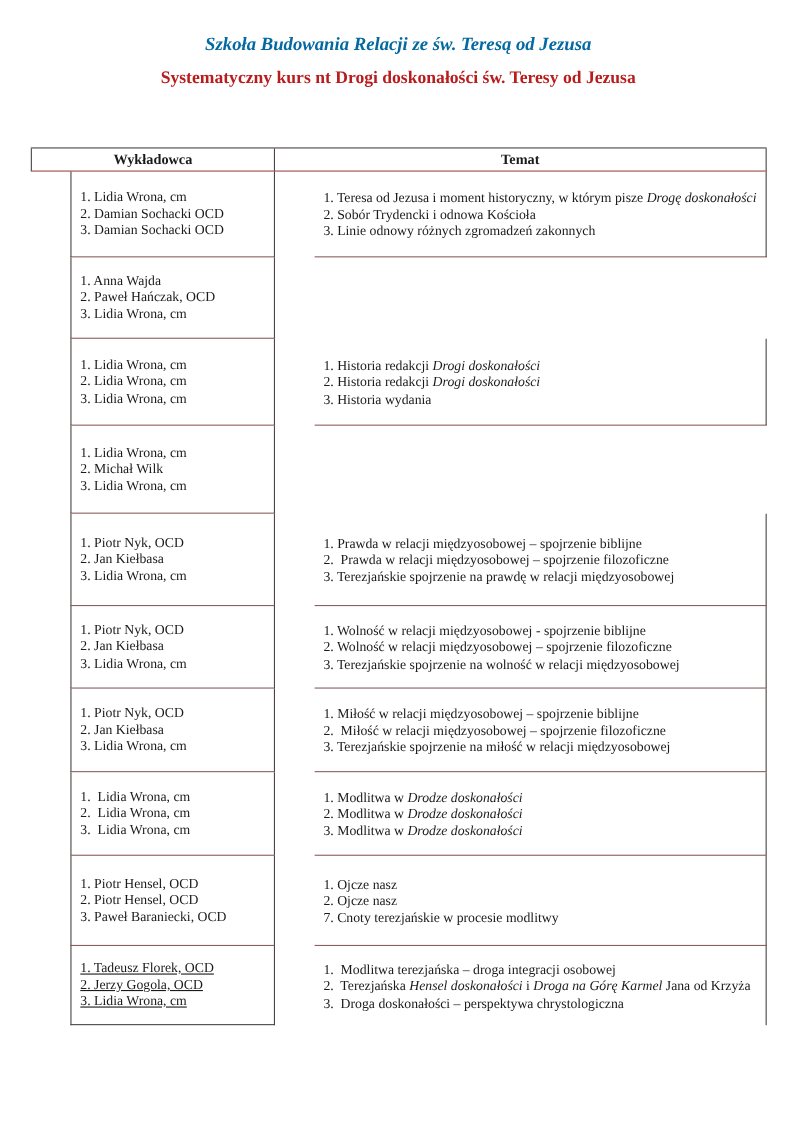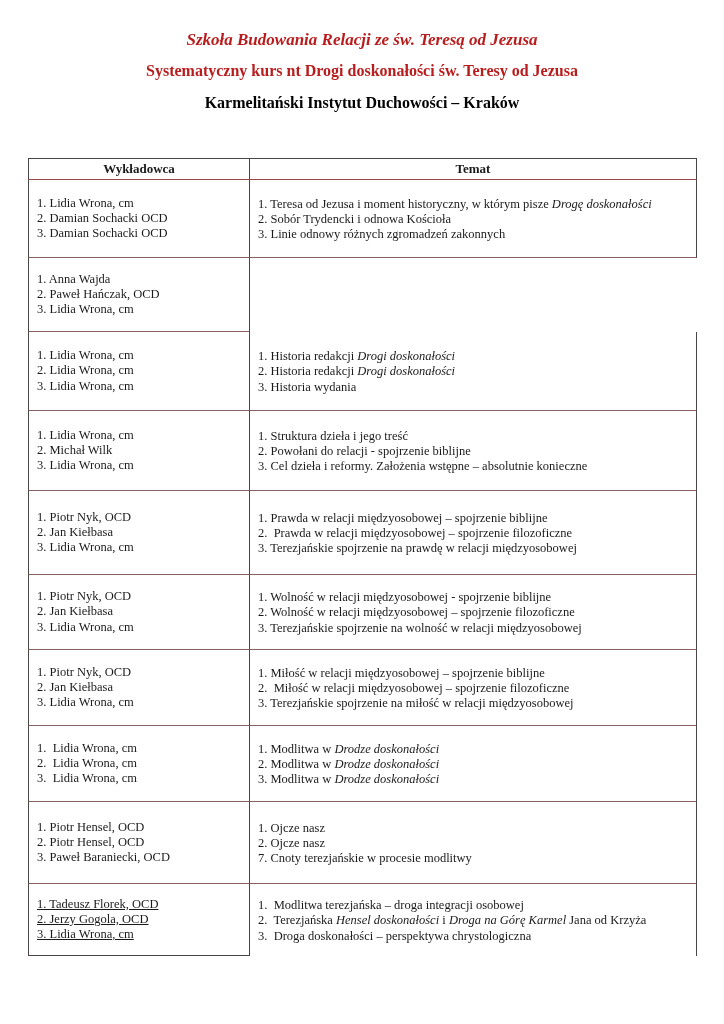--- a/index.html
+++ b/index.html
@@ -26,21 +26,21 @@
     font-size:16px;font-weight:bold;
     line-height:1.2;color:#b91c1c;
   }
   .doc-institute{
     margin:12px 14px 0 14px;
     text-align:center;
     font-size:16px;font-weight:bold;
     line-height:1.2;color:#000;
   }
   .sched-table{
-    position:absolute;left:28px;top:128px;width:669px;
+    position:absolute;left:28px;top:104px;width:669px;
     border-top:1px solid var(--frame);
     font-size:12.5px;
   }
   .trow{display:grid;grid-template-columns:222px 1fr;}
   .cell{
     box-sizing:border-box;
     display:flex;flex-direction:column;justify-content:center;
   }
   .cell-lect{
     border-left:1px solid var(--frame);
@@ -51,36 +51,35 @@
     border-right:1px solid var(--frame);
     padding:6px 4px 4px 8px;
   }
   .thead .cell{
     justify-content:center;align-items:center;
     font-weight:bold;font-size:13px;
     padding:2px 4px;
     border-bottom:1px solid var(--headline);
     min-height:20px;
   }
-  .body-row .cell{border-bottom:1px solid var(--rowline);}
+  .body-row .cell{border-bottom:1px solid var(--rowline);margin-left:36px;}
   .body-row:last-child .cell-lect{border-bottom:1px solid var(--frame);text-decoration:underline;}
   .body-row:last-child .cell-topic{border-bottom:none;}
   .line{
     white-space:pre-wrap;
     line-height:1.22;
   }
   .line em{font-style:italic;}
 </style>
 </head>
 <body>
 
 <div class="page">
-  <div class="doc-title" style="color: #b91c1c;">Szkoła Budowania Relacji ze św. Teresą od Jezusa</div>
+  <div class="doc-title" style="color: #0369a1;">Szkoła Budowania Relacji ze św. Teresą od Jezusa</div>
   <div class="doc-subtitle">Systematyczny kurs nt Drogi doskonałości św. Teresy od Jezusa</div>
-  <div class="doc-institute">Karmelitański Instytut Duchowości – Kraków</div>
 
   <div class="sched-table">
     <div class="trow thead">
       <div class="cell cell-lect">Wykładowca</div>
       <div class="cell cell-topic">Temat</div>
     </div>
     <div id="tbody">
         <div class="trow body-row" style="min-height: 78px;">
           <div class="cell cell-lect">
             <div class="line">1. Lidia Wrona, cm</div>
@@ -110,25 +109,20 @@
             <div class="line"><span>1. Historia redakcji </span><em>Drogi doskonałości</em></div>
             <div class="line"><span>2. Historia redakcji </span><em>Drogi doskonałości</em></div>
             <div class="line"><span>3. Historia wydania</span></div>
           </div>
         </div>
         <div class="trow body-row" style="min-height: 80px;">
           <div class="cell cell-lect">
             <div class="line">1. Lidia Wrona, cm</div>
             <div class="line">2. Michał Wilk</div>
             <div class="line">3. Lidia Wrona, cm</div>
-          </div>
-          <div class="cell cell-topic">
-            <div class="line"><span>1. Struktura dzieła i jego treść</span></div>
-            <div class="line"><span>2. Powołani do relacji - spojrzenie biblijne</span></div>
-            <div class="line"><span>3. Cel dzieła i reformy. Założenia wstępne – absolutnie konieczne</span></div>
           </div>
         </div>
         <div class="trow body-row" style="min-height: 84px;">
           <div class="cell cell-lect">
             <div class="line">1. Piotr Nyk, OCD</div>
             <div class="line">2. Jan Kiełbasa</div>
             <div class="line">3. Lidia Wrona, cm</div>
           </div>
           <div class="cell cell-topic">
             <div class="line"><span>1. Prawda w relacji międzyosobowej – spojrzenie biblijne</span></div>

